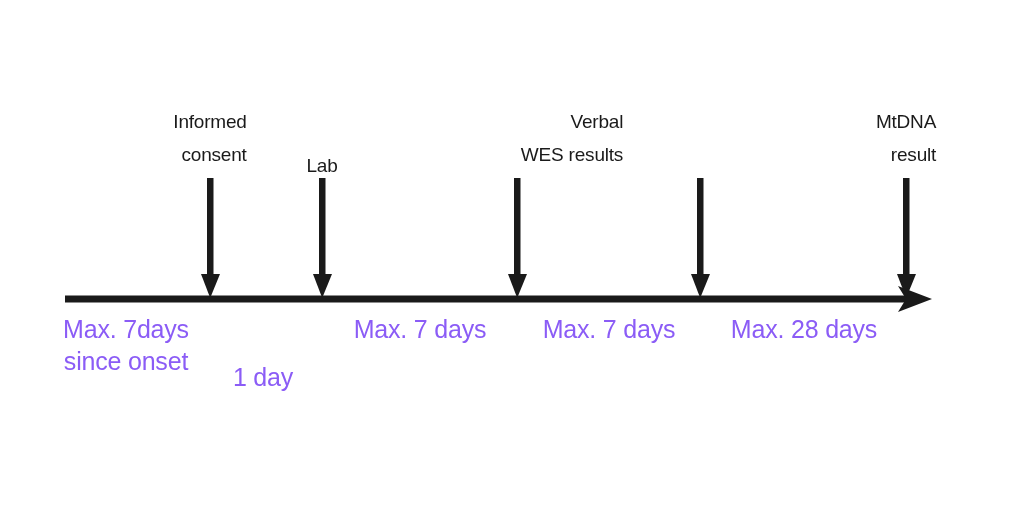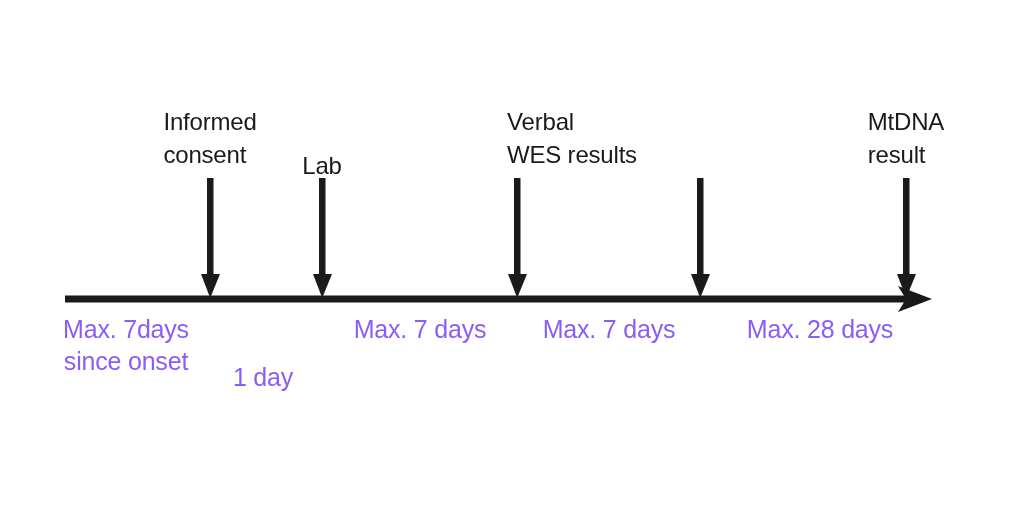--- a/index.html
+++ b/index.html
@@ -22,22 +22,22 @@
   }
   #timeline-svg {
     position: absolute;
     left: 0;
     top: 0;
     width: 1024px;
     height: 512px;
   }
   .milestone-label {
     position: absolute;
-    text-align: left;
-    font-size: 24px;
+    text-align: right;
+    font-size: 19px;
     line-height: 33px;
     color: #1a1a1a;
     white-space: pre-line;
     transform: translateX(-50%);
     letter-spacing: -0.2px;
   }
   .interval-label {
     position: absolute;
     text-align: center;
     font-size: 25px;
@@ -99,15 +99,15 @@
 
   <div class="interval-label" style="left:126px; top:313px;">Max. 7days
 since onset</div>
 
   <div class="interval-label" style="left:263px; top:313px;margin-top:48px;">1 day</div>
 
   <div class="interval-label" style="left:420px; top:313px;">Max. 7 days</div>
 
   <div class="interval-label" style="left:609px; top:313px;">Max. 7 days</div>
 
-  <div class="interval-label" style="left:804px; top:313px;margin-left:16px;">Max. 28 days</div>
+  <div class="interval-label" style="left:804px; top:313px;">Max. 28 days</div>
 
 </div>
 
 </body></html>

